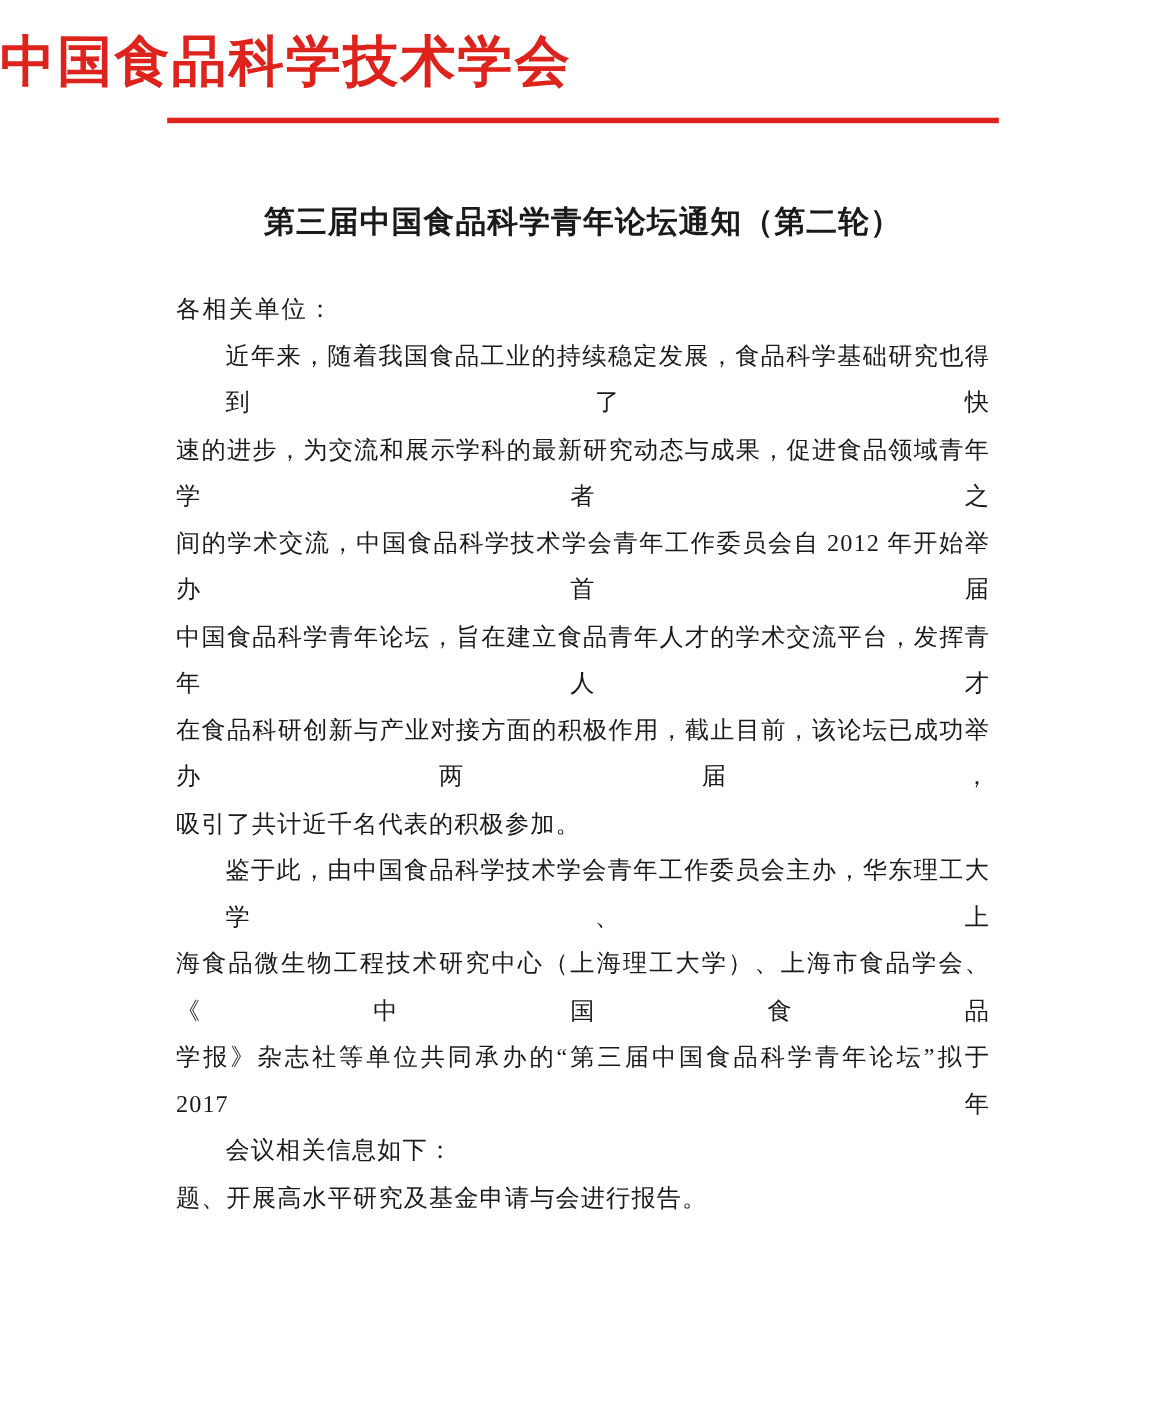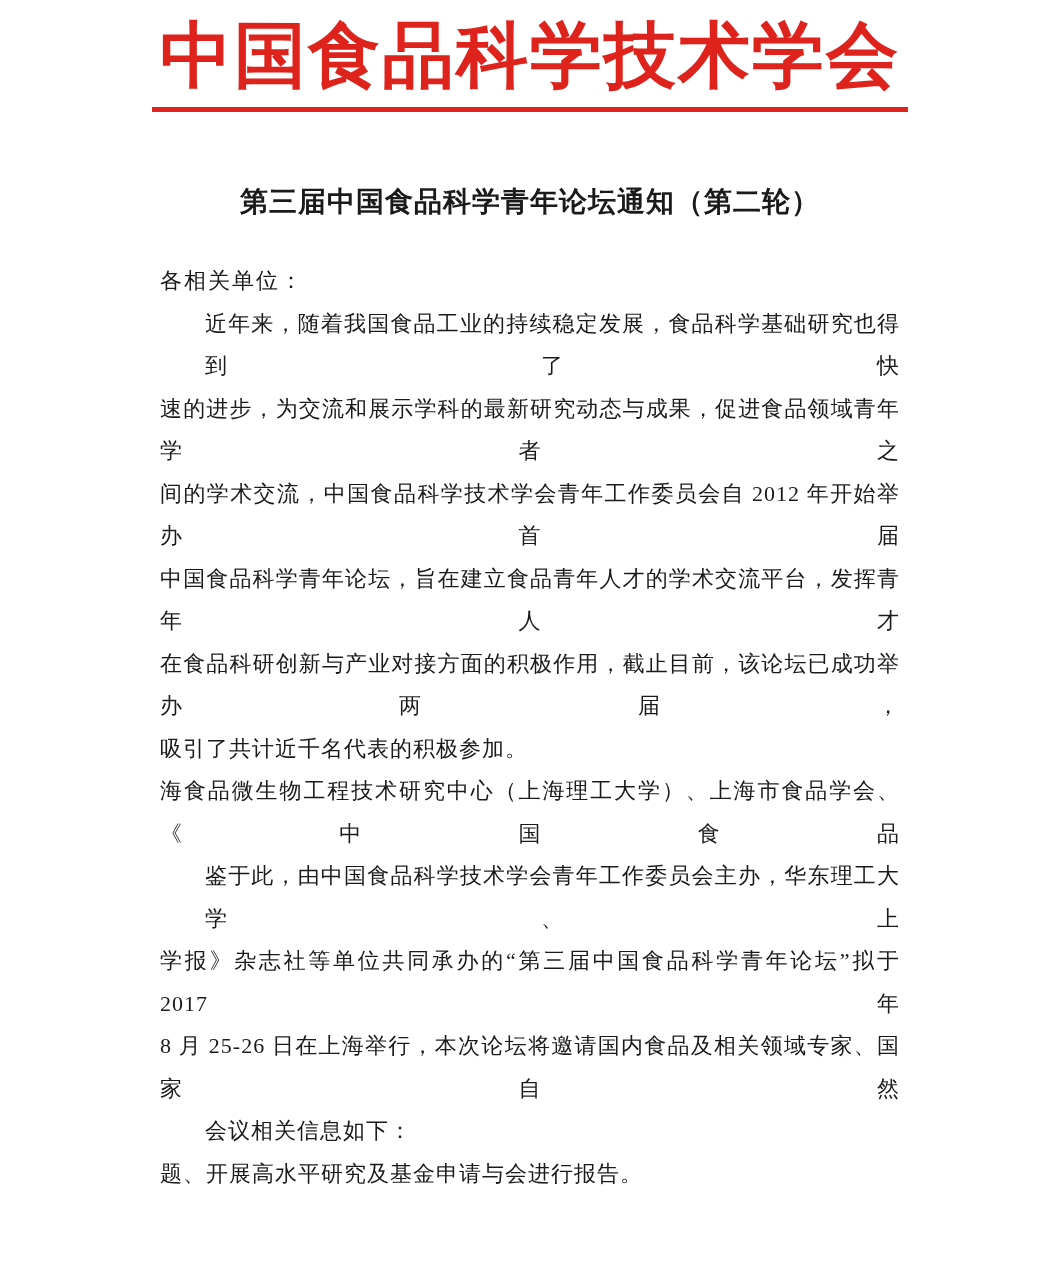--- a/index.html
+++ b/index.html
@@ -12,24 +12,24 @@
     position: relative;
     width: 1060px;
     height: 1280px;
     margin: 0 auto;
     background: #ffffff;
     overflow: hidden;
     color: var(--text-color);
   }
   .org-name {
     padding-top: 18px;
-    text-align: center;
+    text-align: left;
     font-family: "Liberation Serif", "DejaVu Serif", serif;
     font-weight: bold;
-    font-size: 72px;
+    font-size: 50px;
     line-height: 76px;
     letter-spacing: 2px;
     color: var(--accent-red);
   }
   .red-rule {
     width: 756px;
     height: 5px;
     margin: 13px auto 0 auto;
     background: var(--accent-red);
   }
@@ -75,22 +75,21 @@
 
     <div class="line salutation">各相关单位：</div>
 
     <div class="just indent">近年来，随着我国食品工业的持续稳定发展，食品科学基础研究也得到了快</div>
     <div class="just">速的进步，为交流和展示学科的最新研究动态与成果，促进食品领域青年学者之</div>
     <div class="just">间的学术交流，中国食品科学技术学会青年工作委员会自 2012 年开始举办首届</div>
     <div class="just">中国食品科学青年论坛，旨在建立食品青年人才的学术交流平台，发挥青年人才</div>
     <div class="just">在食品科研创新与产业对接方面的积极作用，截止目前，该论坛已成功举办两届，</div>
     <div class="line">吸引了共计近千名代表的积极参加。</div>
 
+    <div class="just indent">鉴于此，由中国食品科学技术学会青年工作委员会主办，华东理工大学、上</div>
     <div class="just">海食品微生物工程技术研究中心（上海理工大学）、上海市食品学会、《中国食品</div>
-    <div class="just indent">鉴于此，由中国食品科学技术学会青年工作委员会主办，华东理工大学、上</div>
     <div class="just">学报》杂志社等单位共同承办的“第三届中国食品科学青年论坛”拟于 2017 年</div>
-    <div class="just">8 月 25-26 日在上海举行，本次论坛将邀请国内食品及相关领域专家、国家自然</div>
     <div class="line indent">会议相关信息如下：</div>
 
     <div class="line">题、开展高水平研究及基金申请与会进行报告。</div>
 
   </div>
 </div>
 
 </body></html>

